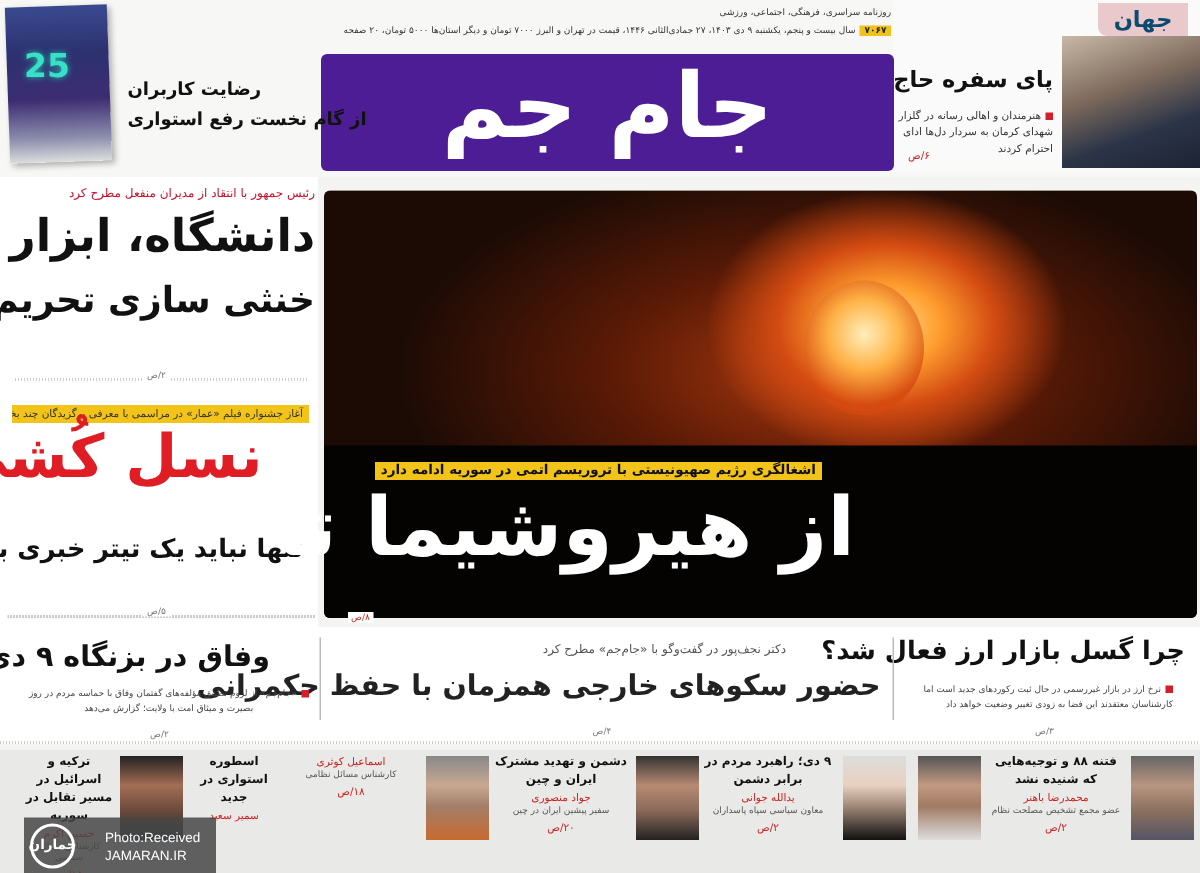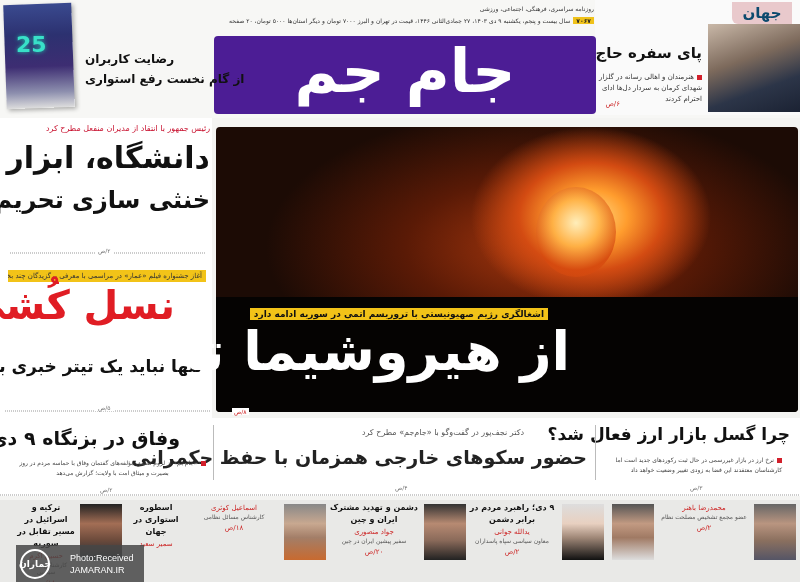--- a/index.html
+++ b/index.html
@@ -146,20 +146,21 @@
 <div class="abs story-l-sub"><span class="bullet-red"></span><span>«جام‌جم» از لزوم تطبیق مؤلفه‌های گفتمان وفاق با حماسه مردم در روز بصیرت و میثاق امت با ولایت؛ گزارش می‌دهد</span></div>
 <div class="abs page-tag" style="left:100px;top:486px;">۲/ص</div>
 
 <div class="abs dashed" style="left:0;top:494px;width:800px;"></div>
 
 <div class="abs strip"></div>
 
 <div class="abs card" style="right:4px;">
   <div class="face face1"></div>
   <div class="txt">
+      <div class="t">فتنه ۸۸ و توجیه‌هایی که شنیده نشد</div>
       <div class="n">محمدرضا باهنر</div>
       <div class="r">عضو مجمع تشخیص مصلحت نظام</div>
       <div class="p">۲/ص</div>
     </div>
   <div class="face face2"></div>
 </div>
 
 <div class="abs card" style="right:196px;">
   <div class="txt">
       <div class="t">۹ دی؛ راهبرد مردم در برابر دشمن</div>
@@ -191,21 +192,21 @@
 
 <div class="abs card" style="right:614px;">
   <div class="txt" style="width:60px;">
       <div class="t">ترکیه و اسرائیل در مسیر تقابل در سوریه</div>
       <div class="n">حسین اکرم</div>
       <div class="r">کارشناس مسائل سیاسی</div>
       <div class="p">۱۸/ص</div>
     </div>
   <div class="face face6"></div>
   <div class="txt" style="width:60px;">
-      <div class="t">اسطوره استواری در جهان</div>
+      <div class="t">اسطوره استواری در جدید</div>
       <div class="n">سمیر سعید</div>
     </div>
 </div>
 
 <div class="abs wm">
   <div class="wm-circle">
       <span>جماران</span>
     </div>
   <div class="wm-text">
     <div>Photo:Received</div>

